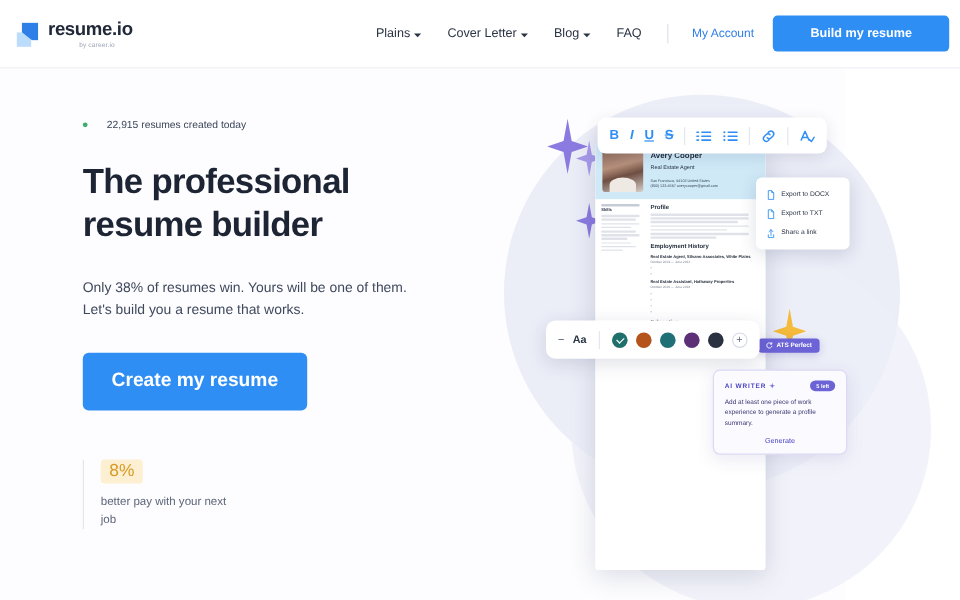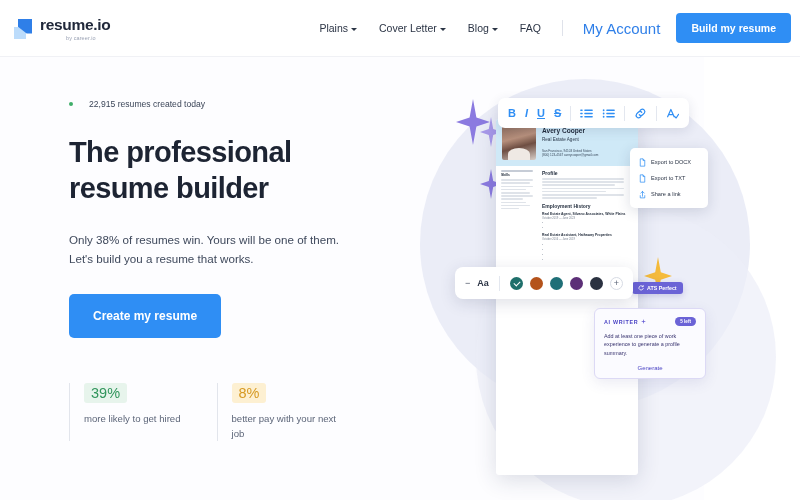--- a/index.html
+++ b/index.html
@@ -38,44 +38,44 @@
   .nav { margin-left: auto; display: flex; align-items: center; height: 100%; }
   .nav-item {
     font-size: 10.5px; color: #2b3445; padding: 0 11px;
     display: flex; align-items: center; gap: 3px; cursor: pointer;
     white-space: nowrap;
   }
   .caret { display: inline-block; width: 0; height: 0;
     border-left: 3px solid transparent; border-right: 3px solid transparent;
     border-top: 3.4px solid #2b3445; margin-top: 2px; }
   .nav-divider { width: 1px; height: 16px; background: #dfe2ea; margin: 0 10px; }
-  .nav-account { font-size: 15px; color: #2f7fe8; padding: 0 10px; cursor: pointer; white-space: nowrap; }
+  .nav-account { font-size: 10px; color: #2f7fe8; padding: 0 10px; cursor: pointer; white-space: nowrap; }
   .nav-cta {
     background: #2f8ef4; color: #fff; font-size: 10.5px; font-weight: 700;
-    padding: 9px 15px; border-radius: 4px; margin-right: 9px; margin-left: 6px;
+    padding: 9px 31px; border-radius: 4px; margin-right: 9px; margin-left: 6px;
     cursor: pointer; white-space: nowrap;
   }
 
   
   .hero { position: absolute; left: 69px; top: 99px; width: 330px; z-index: 20; }
   .ticker { display: flex; align-items: center; gap: 16px; }
   .ticker-dot { width: 4px; height: 4px; border-radius: 50%; background: #3fae6a; }
   .ticker-text { font-size: 8.6px; color: #3b4558; }
   .hero-title {
     margin-top: 25px;
     font-size: 29px; line-height: 36px; font-weight: 700;
     color: #1d2433; letter-spacing: -0.6px; max-width: 300px;
   }
   .hero-sub {
     margin-top: 24px; font-size: 11.6px; line-height: 19px;
     color: #3f495c; max-width: 292px;
   }
   .hero-cta {
     margin-top: 26px; display: inline-block;
-    background: #2f8ef4; color: #fff; font-size: 12px; font-weight: 700;
+    background: #2f8ef4; color: #fff; font-size: 16px; font-weight: 700;
     padding: 15px 24px; border-radius: 5px; cursor: pointer; text-align: right;
   }
 
   
   .stats { position: absolute; left: 69px; top: 383px; display: flex; z-index: 20; }
   .stat { padding-left: 14px; border-left: 1px solid #e2e5ec; margin-right: 36px; }
   .stat-pill {
     display: inline-block; font-size: 14.5px; font-weight: 400;
     padding: 2px 7px; border-radius: 3px;
   }
@@ -270,24 +270,20 @@
     <div class="ticker">
       <span class="ticker-dot"></span>
       <span class="ticker-text">22,915 resumes created today</span>
     </div>
     <h1 class="hero-title">The professional resume builder</h1>
     <p class="hero-sub">Only 38% of resumes win. Yours will be one of them. Let's build you a resume that works.</p>
     <div class="hero-cta">Create my resume</div>
   </div>
 
   <div class="stats">
-    <div class="stat">
-      <div class="stat-pill stat-green">39%</div>
-      <div class="stat-label">more likely to get hired</div>
-    </div>
     <div class="stat wide">
       <div class="stat-pill stat-amber">8%</div>
       <div class="stat-label">better pay with your next job</div>
     </div>
   </div>
 
   <div class="visual">
     <div class="blob"></div>
     <div class="blob2"></div>
 

